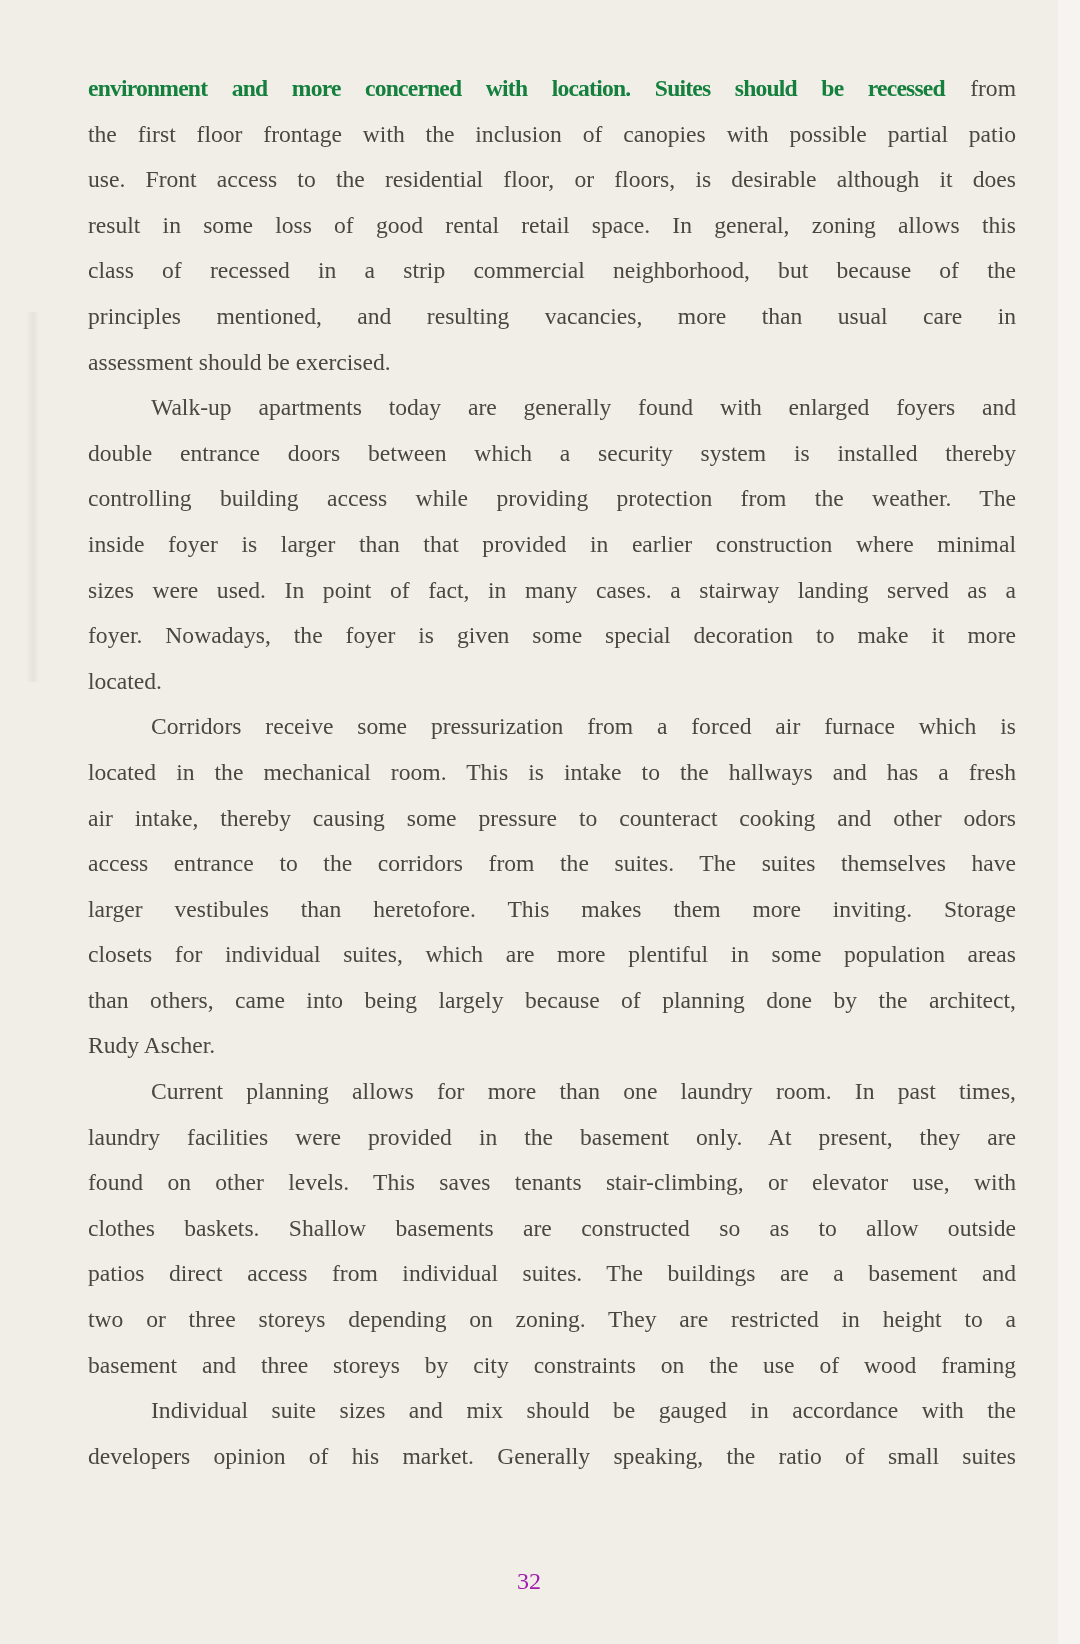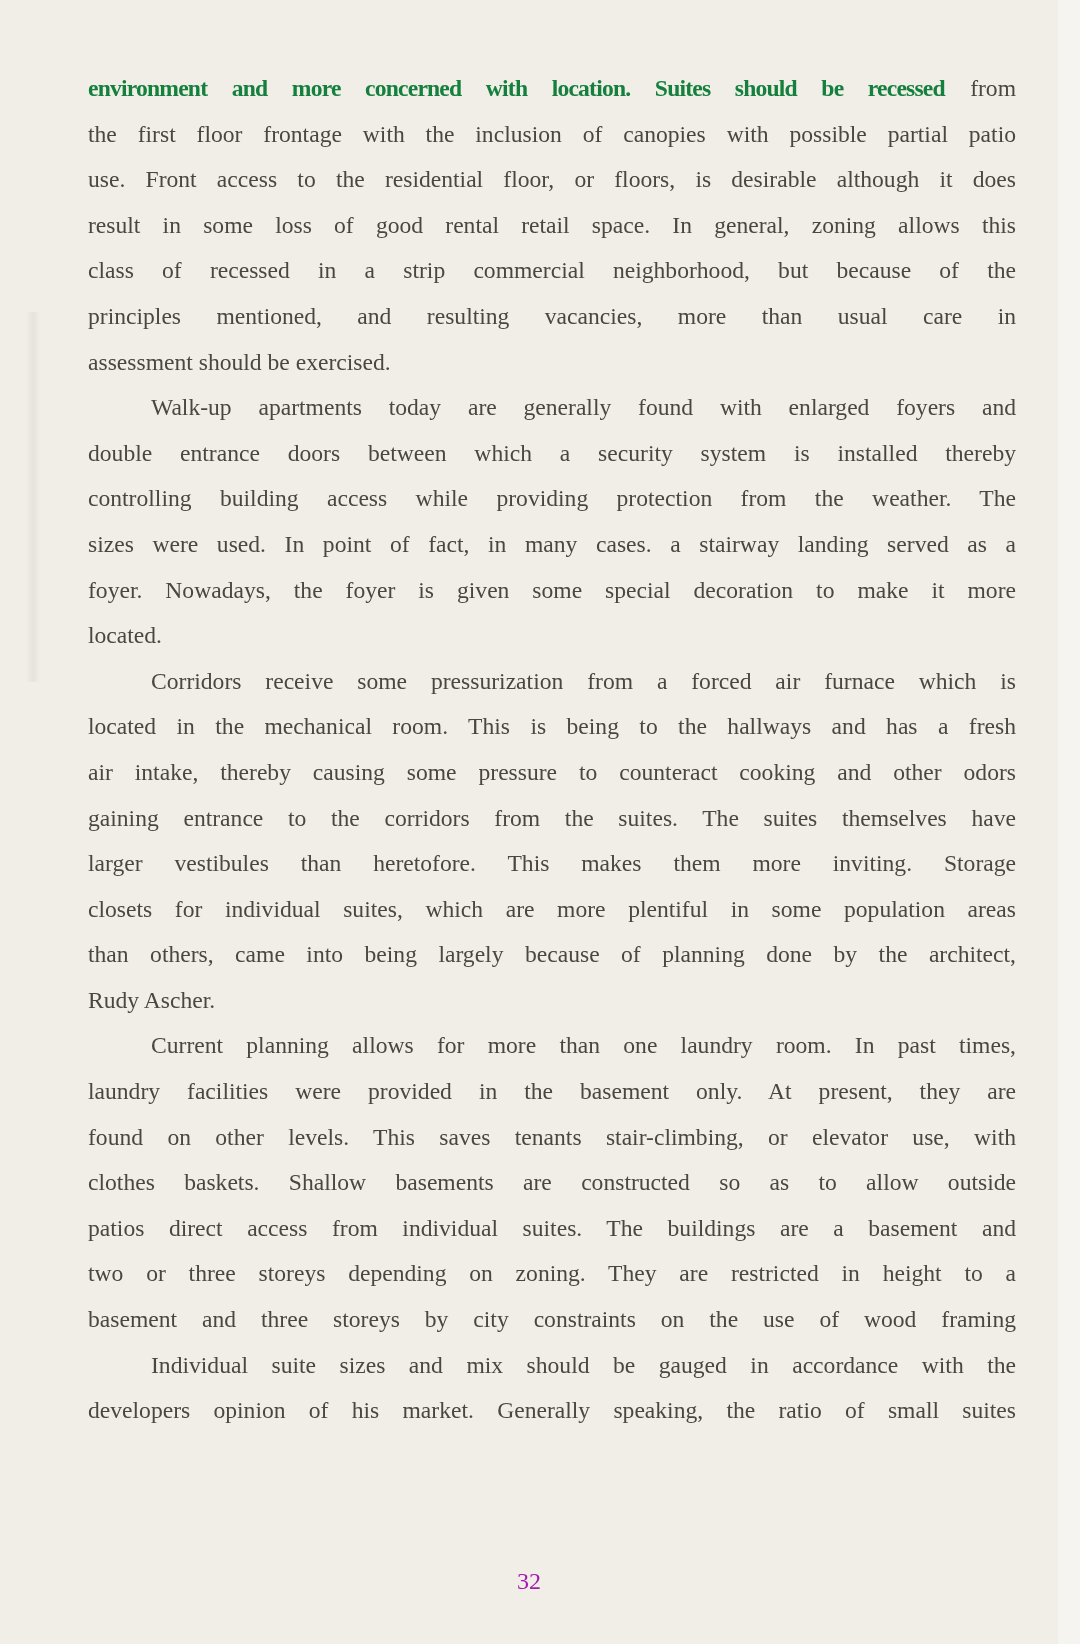--- a/index.html
+++ b/index.html
@@ -92,30 +92,31 @@
       <span class="line">result in some loss of good rental retail space. In general, zoning allows this</span>
       <span class="line">class of recessed in a strip commercial neighborhood, but because of the</span>
       <span class="line">principles mentioned, and resulting vacancies, more than usual care in</span>
       <span class="line last">assessment should be exercised.</span>
     </div>
 
     <div>
       <span class="line indent">Walk-up apartments today are generally found with enlarged foyers and</span>
       <span class="line">double entrance doors between which a security system is installed thereby</span>
       <span class="line">controlling building access while providing protection from the weather. The</span>
+      <span class="line">inside foyer is larger than that provided in earlier construction where minimal</span>
       <span class="line">sizes were used. In point of fact, in many cases. a stairway landing served as a</span>
       <span class="line">foyer. Nowadays, the foyer is given some special decoration to make it more</span>
       <span class="line last">located.</span>
     </div>
 
     <div>
       <span class="line indent">Corridors receive some pressurization from a forced air furnace which is</span>
-      <span class="line">located in the mechanical room. This is being to the hallways and has a fresh</span>
+      <span class="line">located in the mechanical room. This is intake to the hallways and has a fresh</span>
       <span class="line">air intake, thereby causing some pressure to counteract cooking and other odors</span>
-      <span class="line">gaining entrance to the corridors from the suites. The suites themselves have</span>
+      <span class="line">access entrance to the corridors from the suites. The suites themselves have</span>
       <span class="line">larger vestibules than heretofore. This makes them more inviting. Storage</span>
       <span class="line">closets for individual suites, which are more plentiful in some population areas</span>
       <span class="line">than others, came into being largely because of planning done by the architect,</span>
       <span class="line last">Rudy Ascher.</span>
     </div>
 
     <div>
       <span class="line indent">Current planning allows for more than one laundry room. In past times,</span>
       <span class="line">laundry facilities were provided in the basement only. At present, they are</span>
       <span class="line">found on other levels. This saves tenants stair-climbing, or elevator use, with</span>

